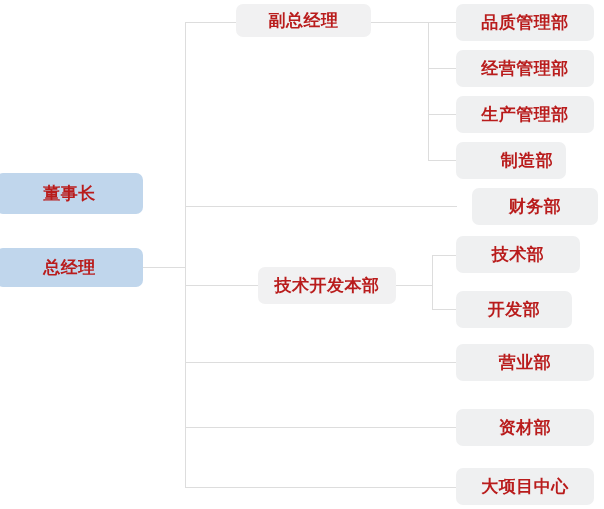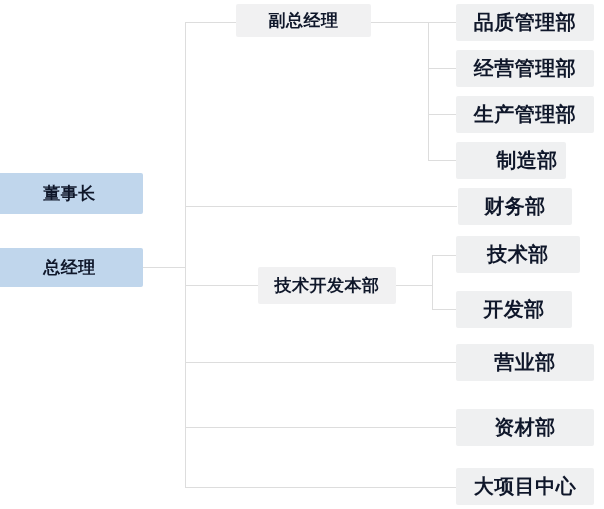--- a/index.html
+++ b/index.html
@@ -17,34 +17,34 @@
     height: 509px;
     background: #ffffff;
     overflow: hidden;
   }
   .node {
     position: absolute;
     box-sizing: border-box;
     display: flex;
     align-items: center;
     justify-content: center;
-    border-radius: 2px;
+    border-radius: 7px;
     font-weight: bold;
-    color: #0f172a;
+    color: #b91c1c;
     letter-spacing: 0.5px;
     white-space: nowrap;
     z-index: 3;
   }
   .node-exec {
     background: #c0d6ec;
     font-size: 17px;
   }
   .node-dept {
     background: #eff0f1;
-    font-size: 20px;
+    font-size: 17px;
   }
   .node-mid {
     background: #f1f1f2;
     font-size: 17px;
   }
   .connector {
     position: absolute;
     background: #dddddd;
     z-index: 1;
   }
@@ -106,21 +106,21 @@
   </div>
   <div class="node node-dept" style="left:456px; top:96px; width:138px; height:37px;">
     <span>生产管理部</span>
   </div>
   <div class="node node-dept" style="left:456px; top:50px; width:138px; height:37px;">
     <span>经营管理部</span>
   </div>
   <div class="node node-dept" style="left:456px; top:142px; width:110px; height:37px;padding-left:32px;">
     <span>制造部</span>
   </div>
-  <div class="node node-dept" style="left:458px; top:188px; width:114px; height:37px;">
+  <div class="node node-dept" style="left:472px; top:188px; width:126px; height:37px;">
     <span>财务部</span>
   </div>
   <div class="node node-dept" style="left:456px; top:236px; width:124px; height:37px;">
     <span>技术部</span>
   </div>
   <div class="node node-dept" style="left:456px; top:291px; width:116px; height:37px;">
     <span>开发部</span>
   </div>
   <div class="node node-dept" style="left:456px; top:344px; width:138px; height:37px;">
     <span>营业部</span>

